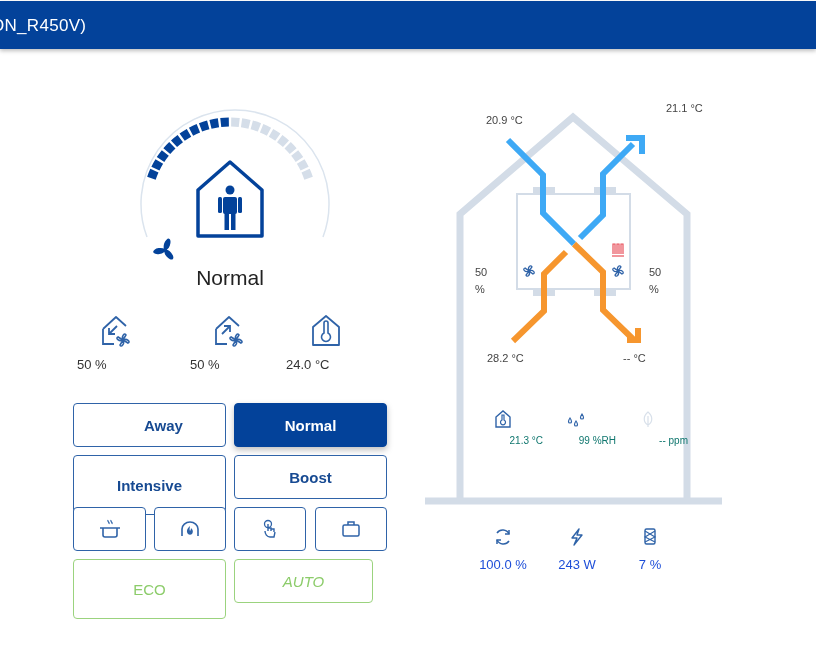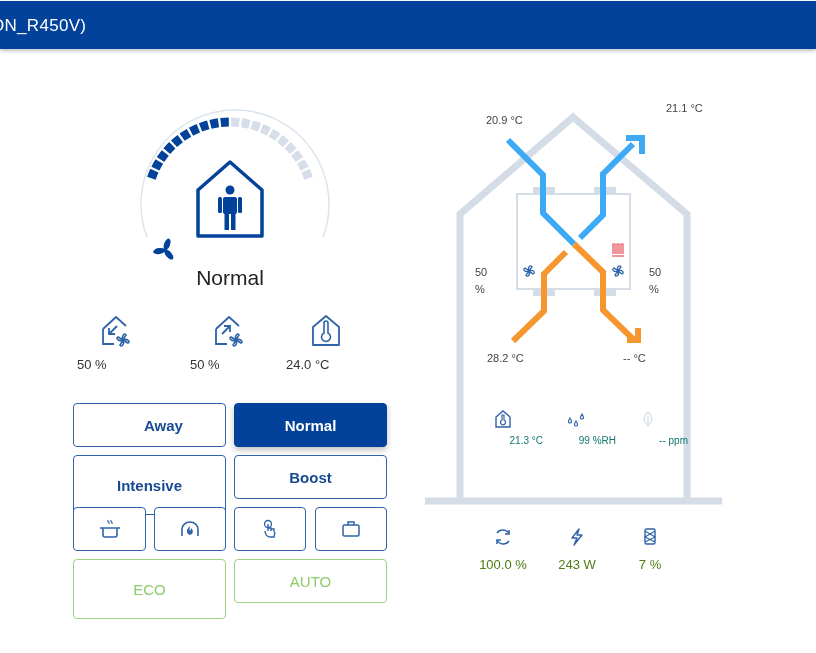--- a/index.html
+++ b/index.html
@@ -17,21 +17,21 @@
   .btn { position:absolute; box-sizing:border-box; border:1px solid #2f63a8; border-radius:4px; background:#fff;
          color:#174a92; font-size:15px; font-weight:bold; display:flex; align-items:center; justify-content:center;
          cursor:pointer; }
   .btn.active { background:#03429a; border-color:#03429a; color:#fff; box-shadow:0 3px 6px rgba(0,0,0,0.25); }
   .btn.green { border-color:#9bd37e; color:#8ccc6a; font-weight:normal; }
   .diag { left:420px; top:100px; width:310px; height:420px; }
   .dlabel { position:absolute; font-size:11px; color:#444; white-space:nowrap; }
   .sensor { position:absolute; width:80px; text-align:center; }
   .sensor .val { display:block; font-size:10px; color:#0f766e; margin-top:3px;text-align:right; }
   .bottom { position:absolute; width:80px; text-align:center; }
-  .bottom .val { display:block; font-size:13px; color:#4d7c0f; margin-top:6px; }
+  .bottom .val { display:block; font-size:13px; color:#1d4ed8; margin-top:6px; }
 </style>
 </head>
 <body>
 
 <div class="header">
   <span class="header-title">ON_R450V)</span>
 </div>
 
 <div class="abs gauge">
   <svg width="220" height="170" viewBox="0 0 220 170" id="gauge-svg">
@@ -139,21 +139,21 @@
   </svg>
 </div>
 <div class="btn" style="left:315px; top:507px; width:72px; height:44px;">
   <svg width="20" height="18" viewBox="0 0 20 18">
     <rect x="2" y="5" width="16" height="11" rx="1.5" fill="none" stroke="#2f63a8" stroke-width="1.5"></rect>
     <path d="M7 5 L7 2 L13 2 L13 5" fill="none" stroke="#2f63a8" stroke-width="1.5"></path>
   </svg>
 </div>
 
 <div class="btn green" style="left:73px; top:559px; width:153px; height:60px;">ECO</div>
-<div class="btn green" style="left:234px; top:559px; width:153px; height:44px;">AUTO</div>
+<div class="btn green" style="left:234px; top:559px; width:139px; height:44px;font-style:italic;">AUTO</div>
 
 <div class="abs diag">
   <svg width="310" height="420" viewBox="0 0 310 420">
 
     <path d="M40 400 L40 114 L153 17 L267 114 L267 400" fill="none" stroke="#d3dce7" stroke-width="7" stroke-linejoin="miter"></path>
     <line x1="5" y1="401" x2="302" y2="401" stroke="#d3dce7" stroke-width="7"></line>
 
     <rect x="97" y="94" width="113" height="95" fill="none" stroke="#d3dce7" stroke-width="2"></rect>
     <rect x="113" y="87" width="22" height="7" fill="#d3dce7"></rect>
     <rect x="174" y="87" width="22" height="7" fill="#d3dce7"></rect>

